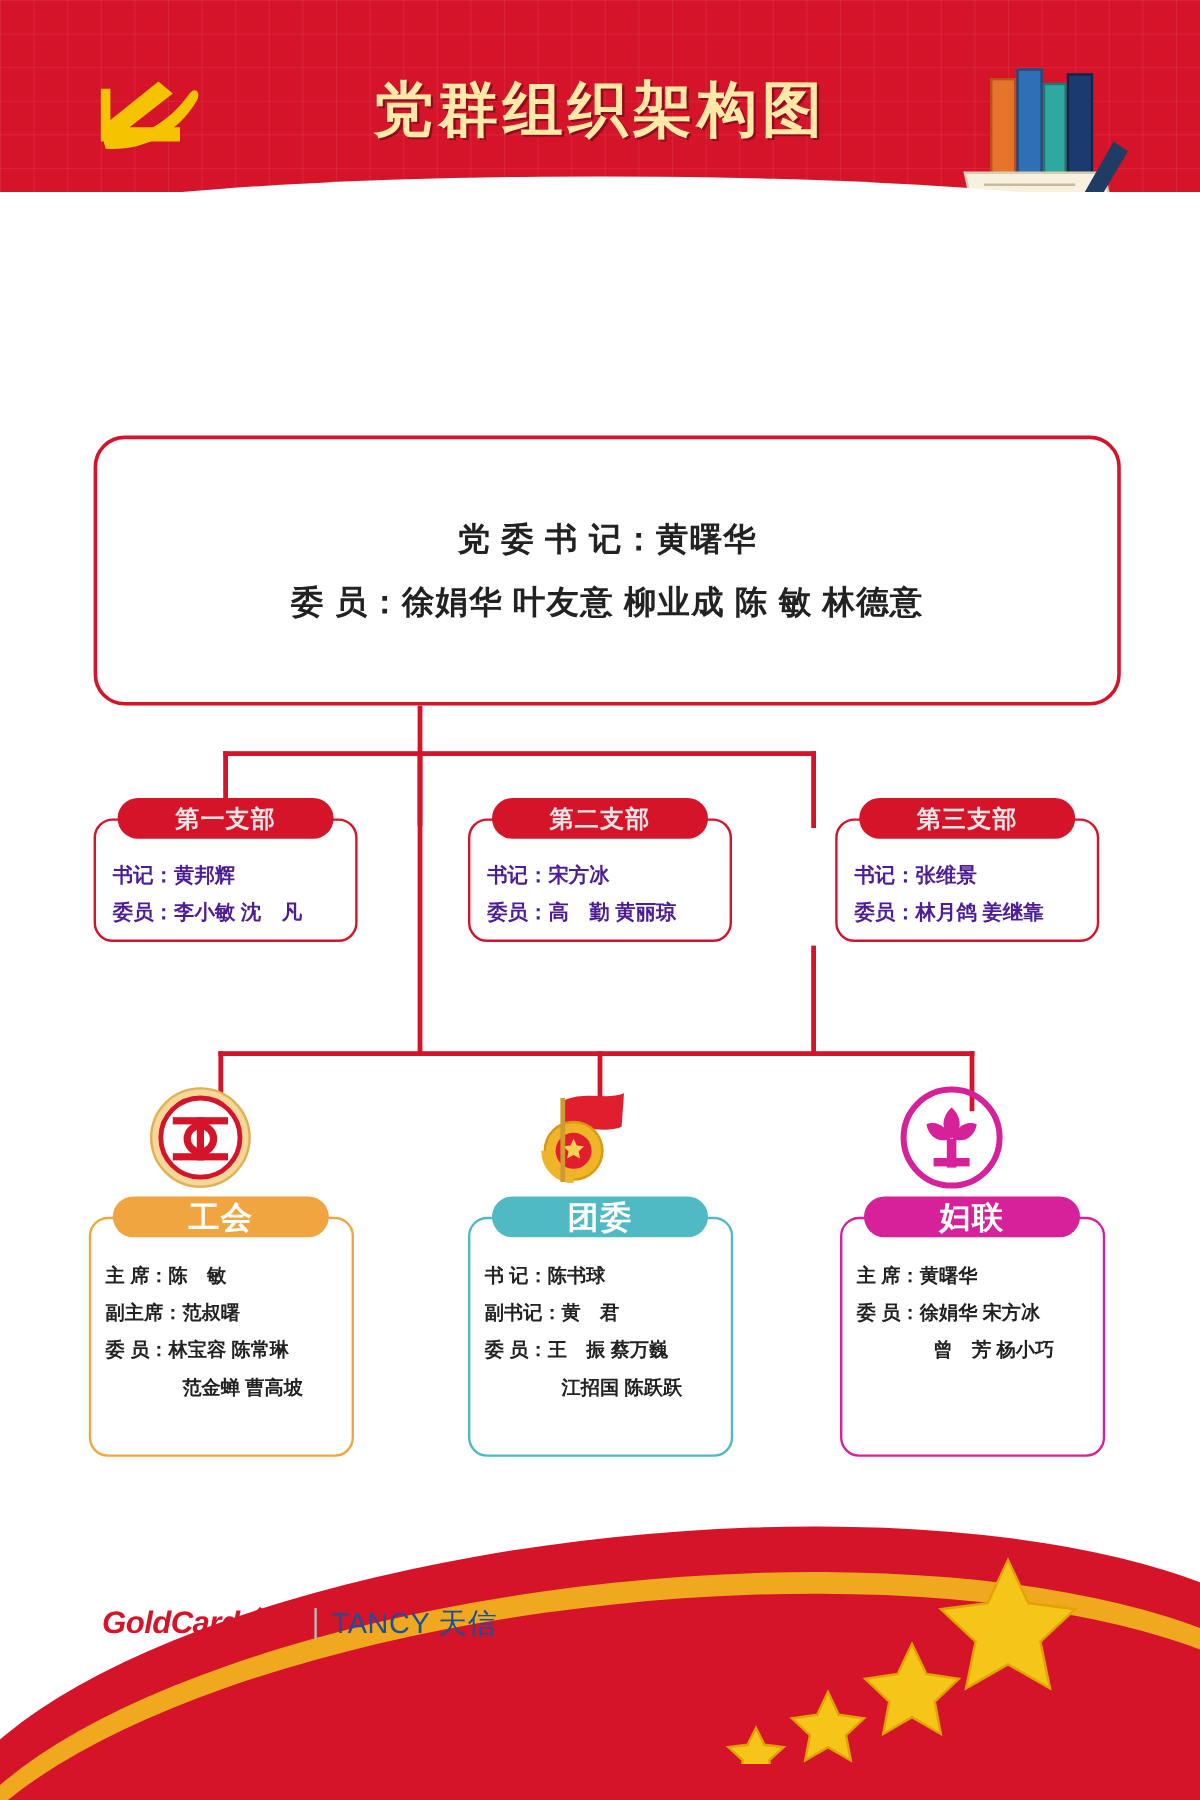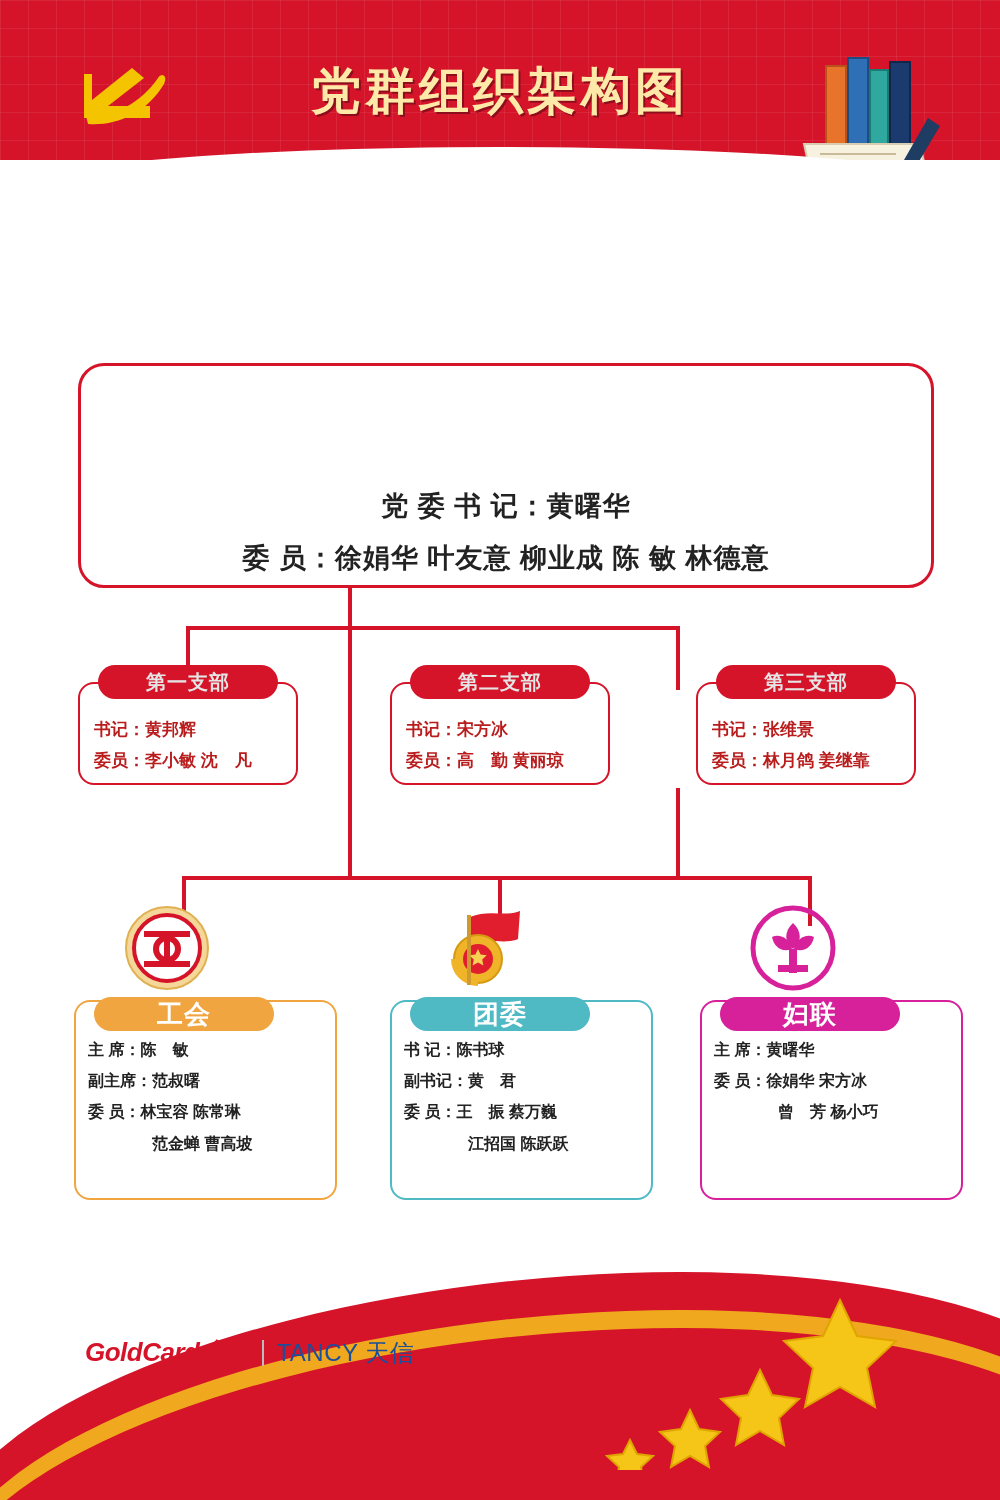--- a/index.html
+++ b/index.html
@@ -47,21 +47,21 @@
     position:absolute; left:430px; top:80px; width:140px; height:140px;
     border-radius:50%; background:#e01e2d;
     display:flex; align-items:center; justify-content:center;
     color:#fff; font-size:44px; font-weight:bold; letter-spacing:2px;
     z-index:3;
   }
 
   .party-box{
     position:absolute; left:78px; top:203px; width:856px; height:225px;
     border:3px solid #d5142a; border-radius:26px; background:#fff;
-    display:flex; flex-direction:column; justify-content:flex-end;
+    display:flex; flex-direction:column; justify-content:center;
     z-index:2;
   }
   .party-line{
     text-align:center; font-size:27px; font-weight:bold; color:#222;
     line-height:1.95; letter-spacing:1px;
   }
 
   
   .branch{
     position:absolute; width:220px;
@@ -70,34 +70,34 @@
     position:absolute; left:0; top:0; width:180px; height:34px; left:20px;
     background:#d5142a; color:#e5e5e5; border-radius:17px;
     display:flex; align-items:center; justify-content:center;
     font-size:20px; font-weight:bold; letter-spacing:1px; z-index:3;
   }
   .branch-body{
     position:absolute; left:0; top:17px; width:220px; height:103px;
     border:2.5px solid #d5142a; border-radius:16px; background:#fff;
     padding:30px 14px 0 14px; z-index:2;
   }
-  .branch-row{ font-size:17px; font-weight:bold; color:#b91c1c; line-height:1.85; white-space:nowrap;}
+  .branch-row{ font-size:17px; font-weight:bold; color:#4c1d95; line-height:1.85; white-space:nowrap;}
 
   
   .group{ position:absolute; width:220px; }
   .group-icon{
     position:absolute; left:50px; top:0; width:86px; height:86px; z-index:4;
   }
   .group-head{
     position:absolute; left:20px; top:92px; width:180px; height:34px;
     border-radius:17px; display:flex; align-items:center; justify-content:center;
     font-size:26px; font-weight:bold; color:#fff; letter-spacing:1px; z-index:3;
   }
   .group-body{
-    position:absolute; left:0; top:95px; width:263px; height:200px;
+    position:absolute; left:0; top:109px; width:221px; height:200px;
     border:2.5px solid #ccc; border-radius:16px; background:#fff;
     padding:32px 12px 0 12px; z-index:2;
   }
   .group-row{ font-size:16px; font-weight:bold; color:#222; line-height:1.95; white-space:nowrap;}
 
   
   .footer{ position:absolute; left:0; top:1260px; width:1000px; height:240px; overflow:hidden; }
   .wave1{
     position:absolute; left:-60px; top:20px; width:1180px; height:360px;
     background:#d5142a; border-radius:50% 50% 0 0 / 58% 58% 0 0;

